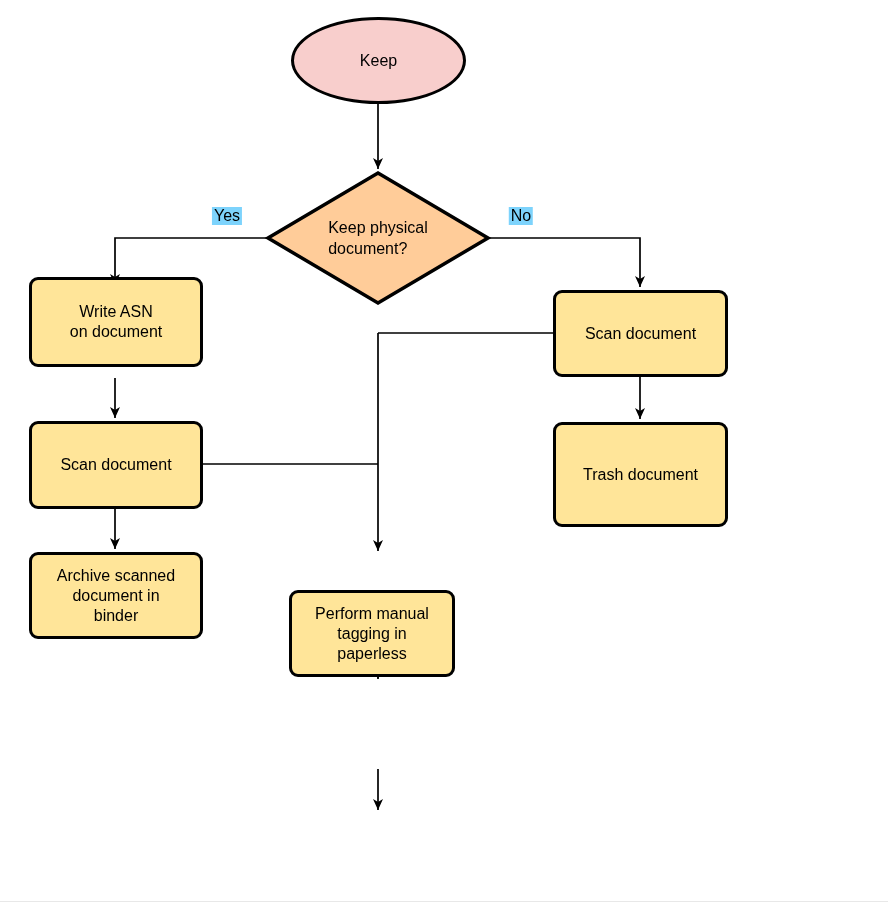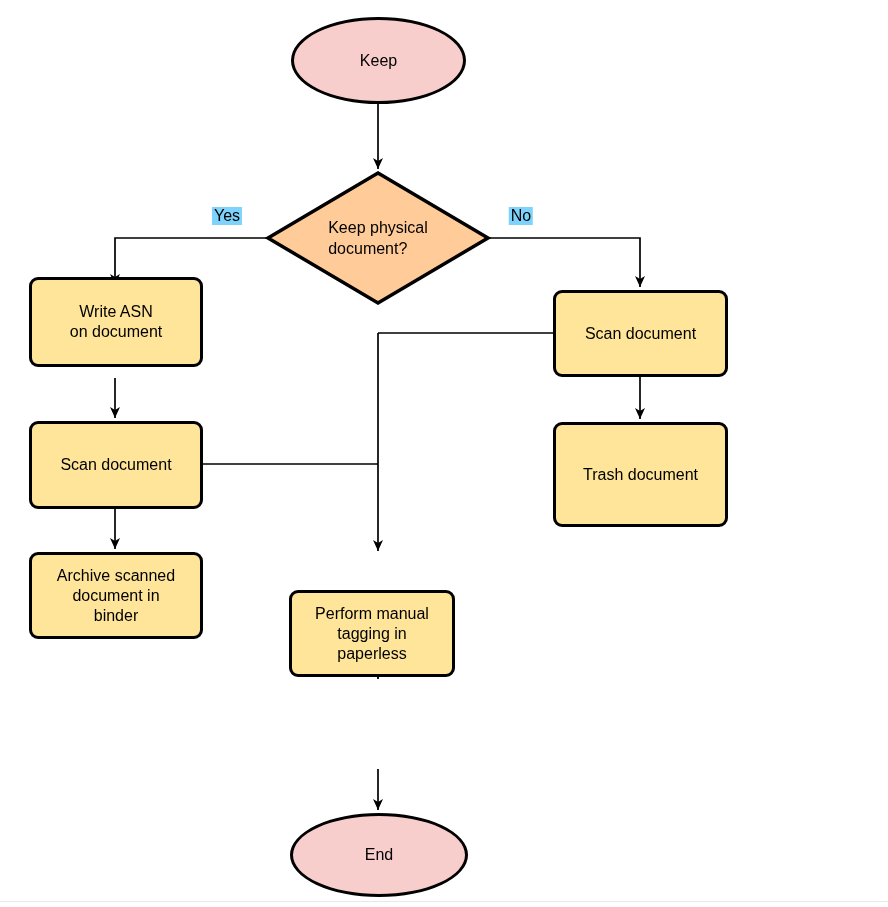--- a/index.html
+++ b/index.html
@@ -146,21 +146,20 @@
 
   <div id="node-scan-right" class="node process">Scan document</div>
 
   <div id="node-trash" class="node process">Trash document</div>
 
   <div id="node-tagging" class="node process">Perform manual
 tagging in
 paperless</div>
 
 
-  <div id="node-end" class="node terminator">End</div>
 
   <div id="label-yes" class="edge-label">Yes</div>
 
   <div id="label-no" class="edge-label">No</div>
 
 
   <div class="bottom-separator"></div>
 </div>
 
 </body></html>

